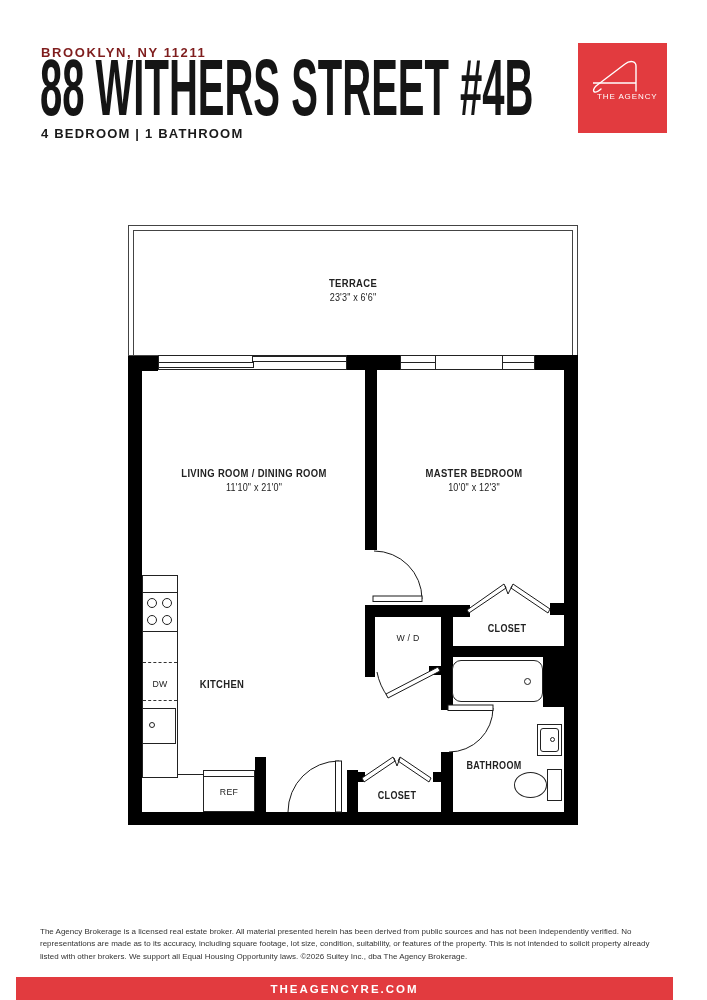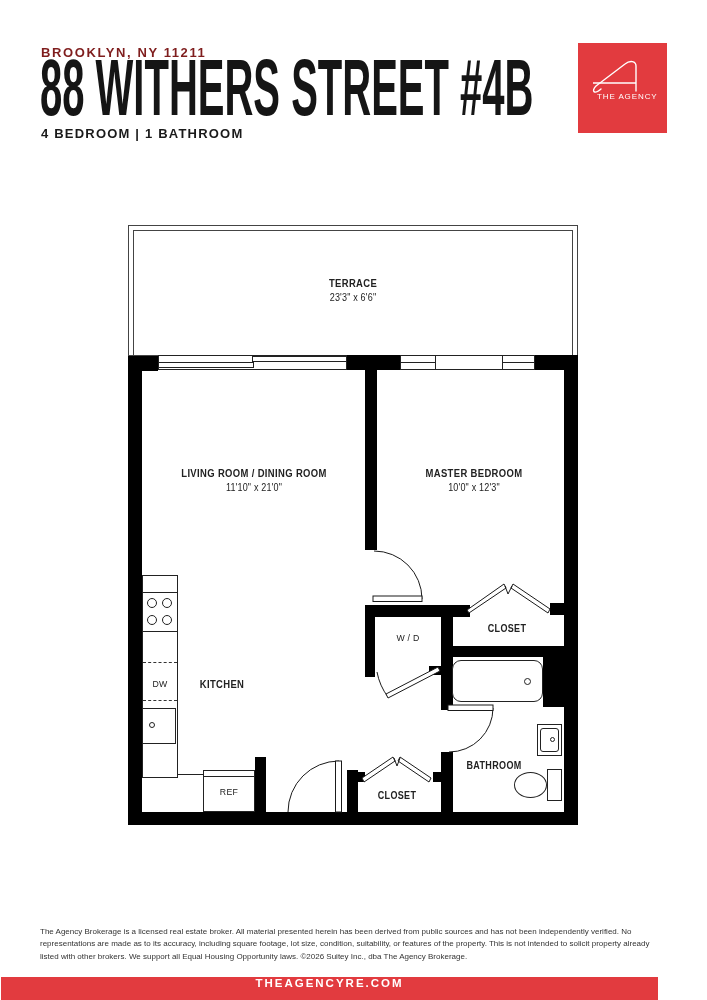--- a/index.html
+++ b/index.html
@@ -20,22 +20,22 @@
   .loc{position:absolute;left:41px;top:33px;font-size:13px;font-weight:bold;letter-spacing:1.6px;}
   .title{position:absolute;left:40px;top:48px;font-size:80px;font-weight:bold;
          letter-spacing:0;white-space:nowrap;transform:scaleX(.5);transform-origin:left top;
          line-height:1;color:#151515;}
   .subtitle{position:absolute;left:41px;top:126px;font-size:13px;font-weight:bold;letter-spacing:1.2px;}
   .logo{position:absolute;left:578px;top:43px;width:89px;height:90px;}
   .logo-brand{position:absolute;left:19px;top:49px;font-size:8px;letter-spacing:.9px;color:#fff;white-space:nowrap;text-align:right;}
   .svgover{position:absolute;left:0;top:0;pointer-events:none;}
   .disclaimer{position:absolute;left:40px;top:926px;width:630px;font-size:8px;
               line-height:1.55;color:#333;}
-  .footerbar{position:absolute;left:1px;top:977px;width:657px;height:23px;
-             display:flex;justify-content:center;}
+  .footerbar{position:absolute;left:16px;top:977px;width:657px;height:23px;
+             display:flex;align-items:center;justify-content:center;}
   .footerbar span{color:#fff;font-size:11.5px;font-weight:bold;letter-spacing:2px;}
   .dash{position:absolute;border-top:1px dashed #333;height:0;}
 </style>
 </head>
 <body>
 
 <div class="loc" style="color:#7f1d1d;margin-top:12px;">BROOKLYN, NY 11211</div>
 <div class="title">88 WITHERS STREET #4B</div>
 <div class="subtitle">4 BEDROOM | 1 BATHROOM</div>
 

